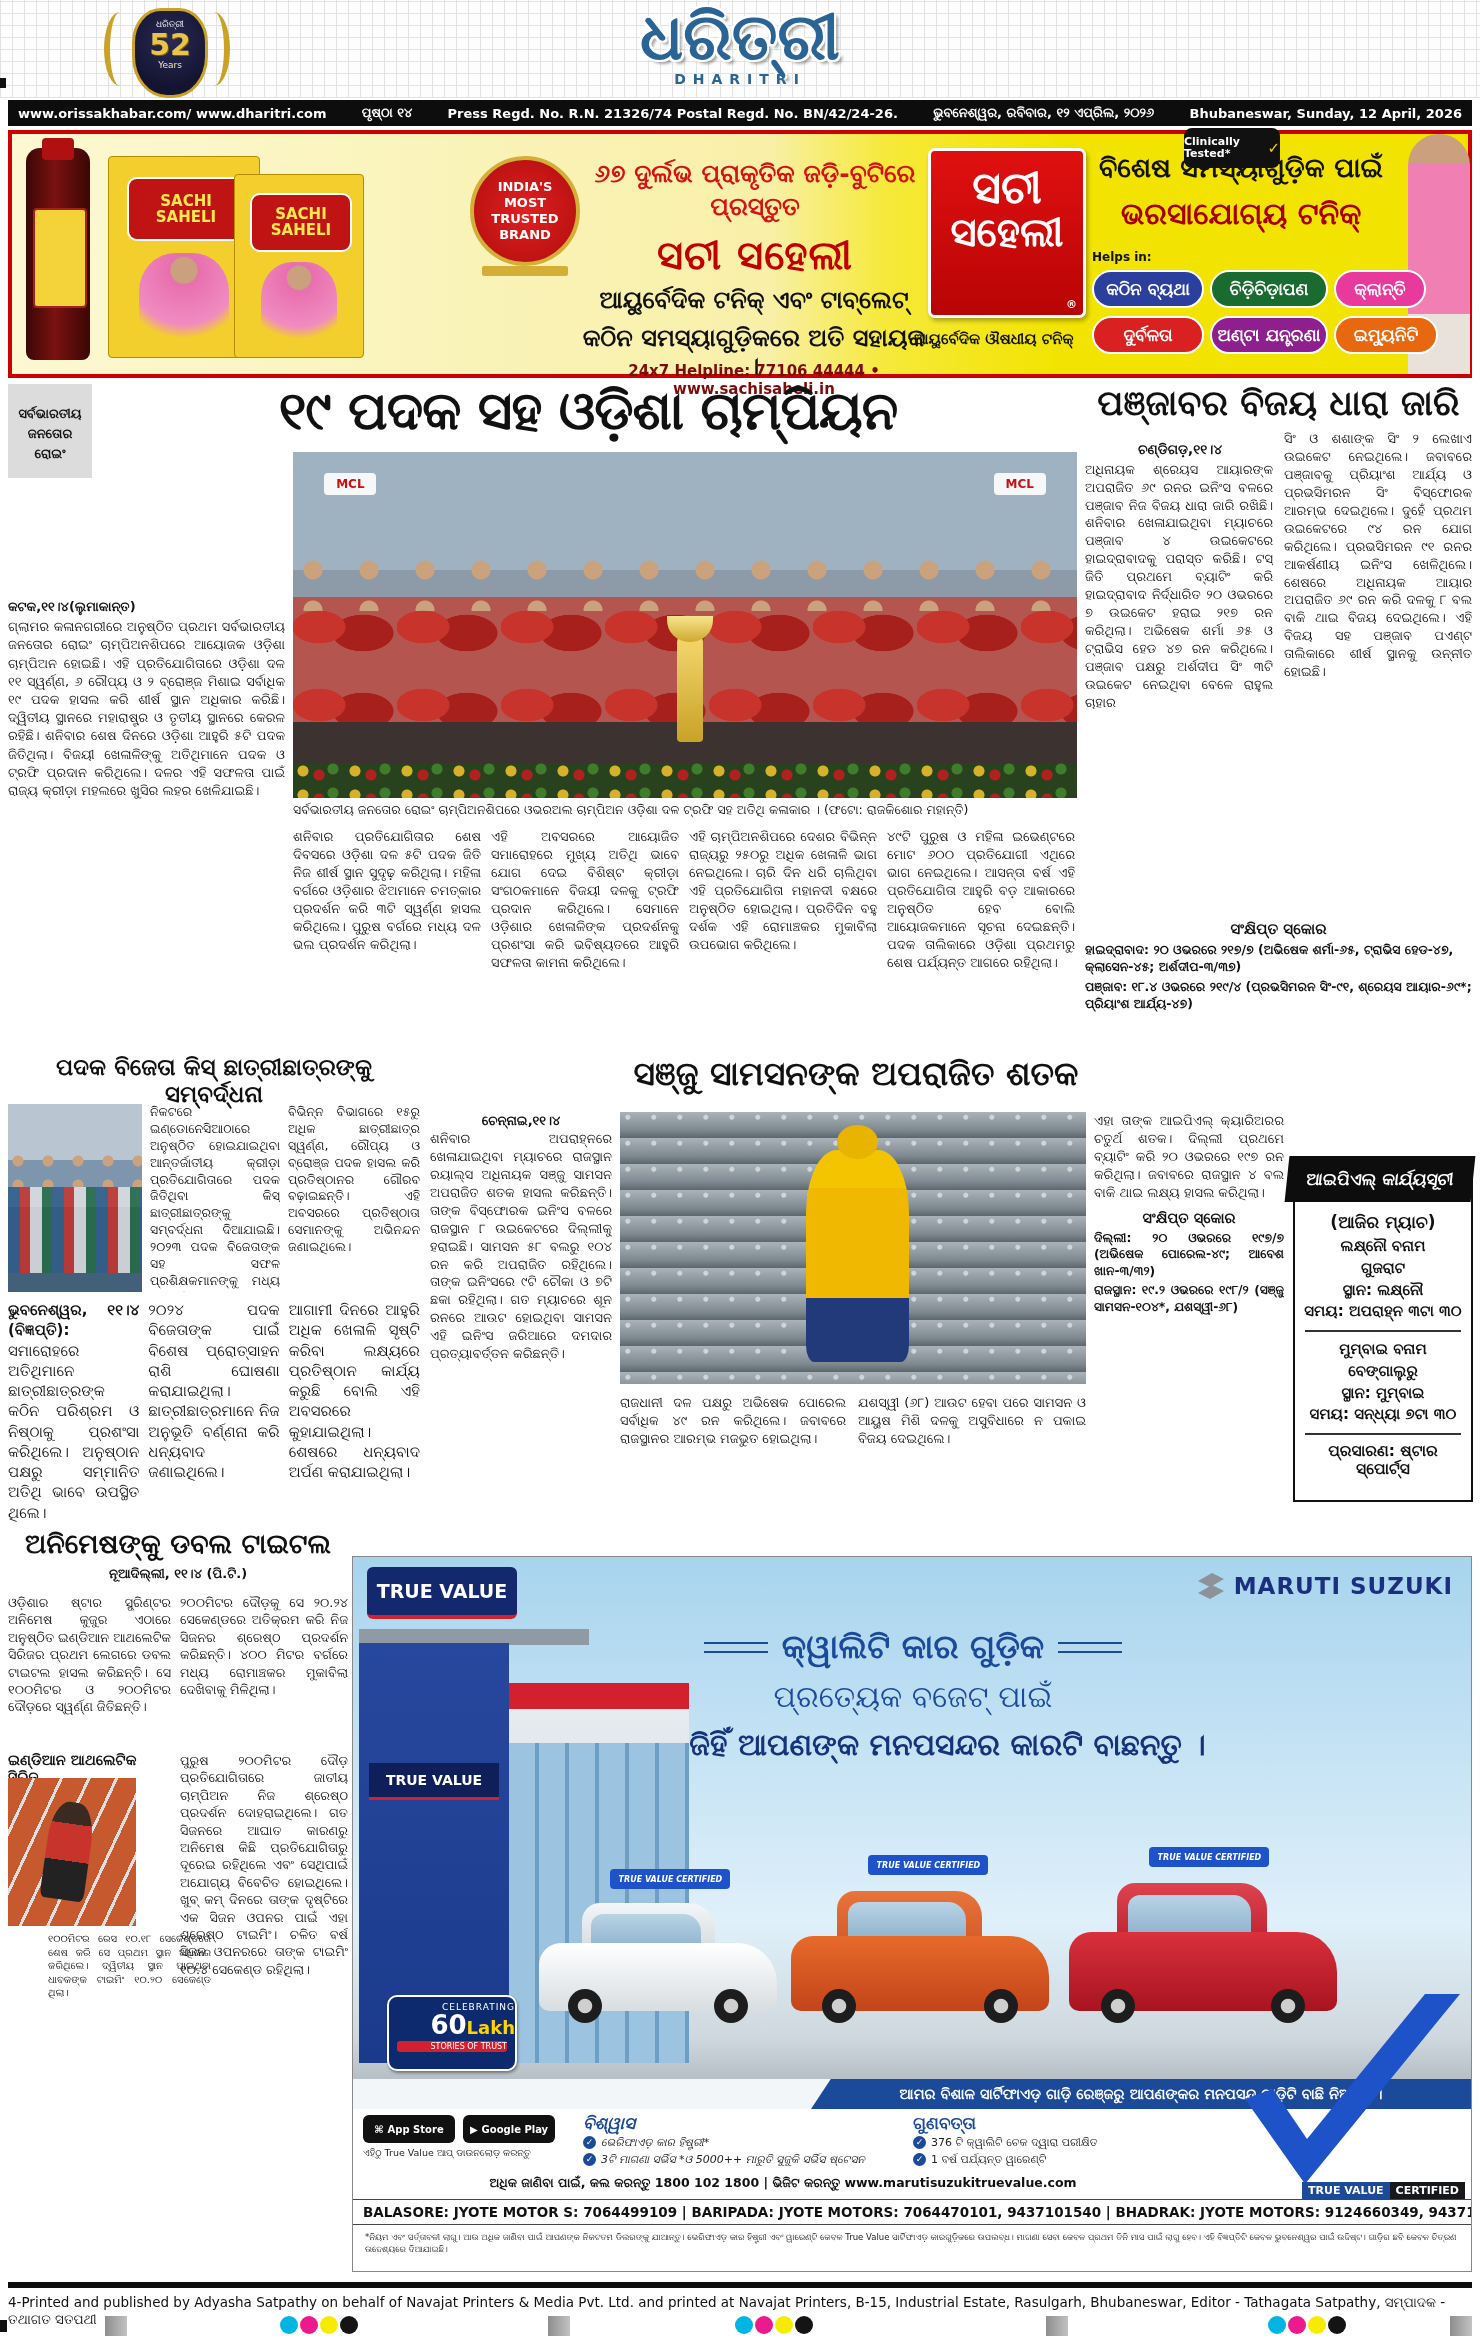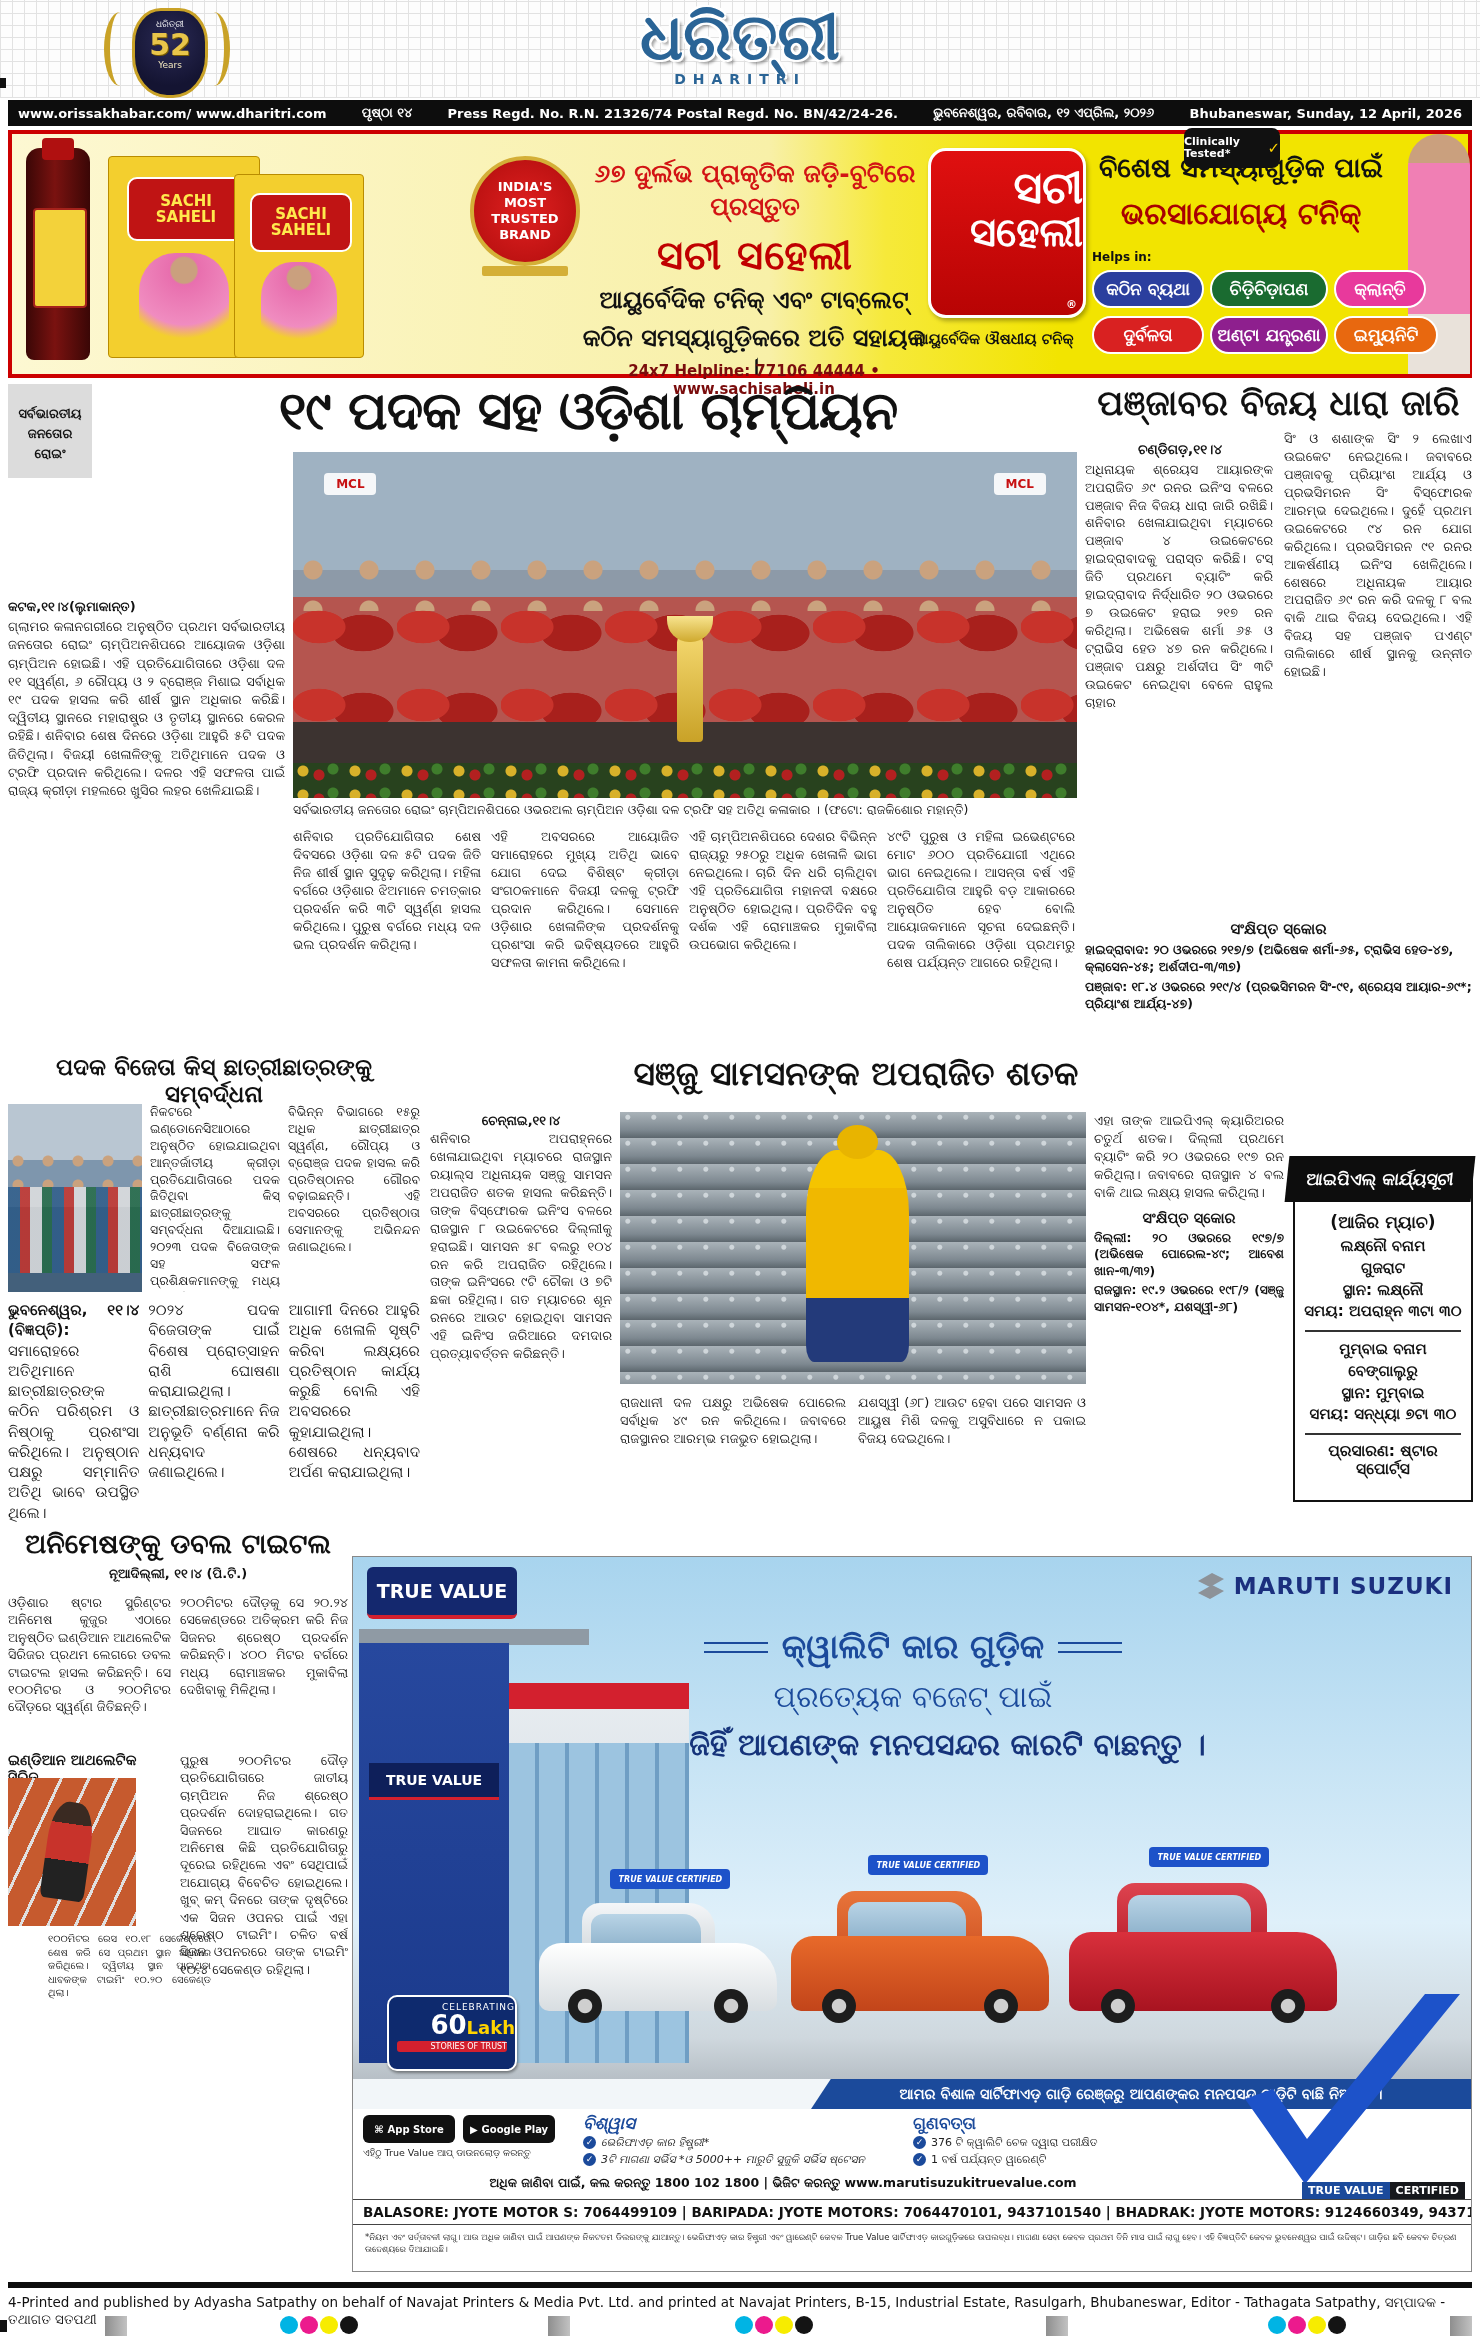--- a/index.html
+++ b/index.html
@@ -49,22 +49,22 @@
   .pack-model{position:absolute;left:20%;bottom:4%;width:60%;height:48%;background:radial-gradient(circle at 50% 18%,#caa07e 14%,#e86fae 16%,#f08cc0 60%,#f3cf2e 75%);border-radius:40% 40% 0 0;}
   .seal{left:458px;top:22px;width:110px;height:110px;background:radial-gradient(#e02020,#b00d0d);border-radius:50%;
     border:4px solid #d4af37;color:#fff;font-weight:bold;text-align:center;font-size:13px;line-height:1.25;
     display:flex;align-items:center;justify-content:center;padding:8px;box-sizing:border-box;}
   .seal-ribbon{left:470px;top:132px;width:86px;height:10px;background:#d4af37;border-radius:2px;}
   .ad-line1{left:578px;top:24px;width:330px;height:72px;color:#d21414;font-weight:bold;font-size:25px;line-height:1.3;text-align:center;}
   .ad-brand-left{left:578px;top:98px;width:330px;height:52px;color:#c00000;font-weight:bold;font-size:40px;text-align:center;letter-spacing:1px;}
   .ad-line2{left:566px;top:152px;width:352px;height:36px;color:#111;font-weight:bold;font-size:24px;text-align:center;}
   .ad-line3{left:566px;top:190px;width:352px;height:36px;color:#111;font-weight:bold;font-size:24px;text-align:center;}
   .ad-helpline{left:566px;top:228px;width:352px;height:22px;color:#7a0c0c;font-weight:bold;font-size:15px;text-align:center;}
-  .ad-logo{left:916px;top:14px;width:152px;height:164px;background:linear-gradient(#e01010,#b80404);border:3px solid #fff;border-radius:18px;
-    color:#fff;font-weight:bold;text-align:right;box-shadow:2px 3px 4px rgba(0,0,0,.3);}
+  .ad-logo{left:916px;top:14px;width:152px;height:164px;background:linear-gradient(#e01010,#b80404);border:3px solid #fff;border-radius:7px;
+    color:#fff;font-weight:bold;text-align:center;box-shadow:2px 3px 4px rgba(0,0,0,.3);}
   .ad-logo div{line-height:1.05;}
   .ad-logo-l1{font-size:44px;margin-top:14px;}
   .ad-logo-l2{font-size:40px;}
   .ad-logo-r{position:absolute;right:6px;bottom:4px;font-size:11px;}
   .ad-logo-sub{left:902px;top:196px;width:180px;height:44px;color:#111;font-weight:bold;font-size:15px;line-height:1.25;}
   .ad-right1{left:1076px;top:18px;width:306px;height:40px;color:#111;font-weight:bold;font-size:27px;text-align:center;}
   .ad-right2{left:1076px;top:62px;width:306px;height:44px;color:#a80000;font-weight:bold;font-size:30px;text-align:center;}
   .clinical{left:1172px;top:-6px;width:96px;height:40px;background:#111;border-radius:8px;color:#fff;font-size:11px;font-weight:bold;
     display:flex;align-items:center;justify-content:center;gap:4px;line-height:1.1;text-align:left;}
   .clinical .chk{color:#ffd400;font-size:15px;}

